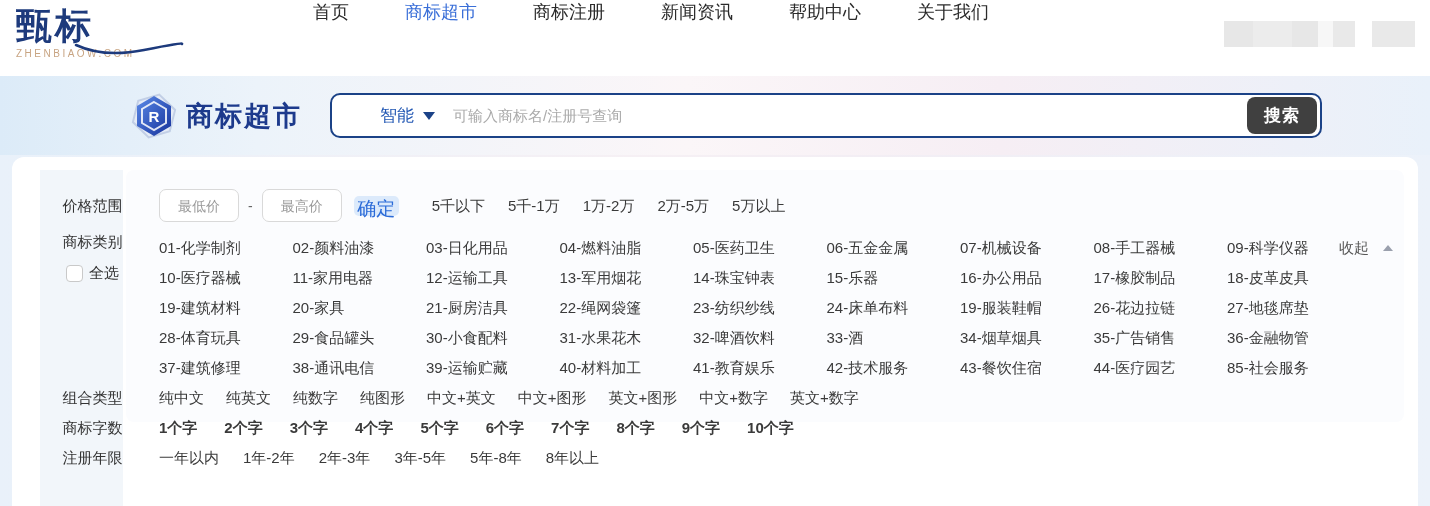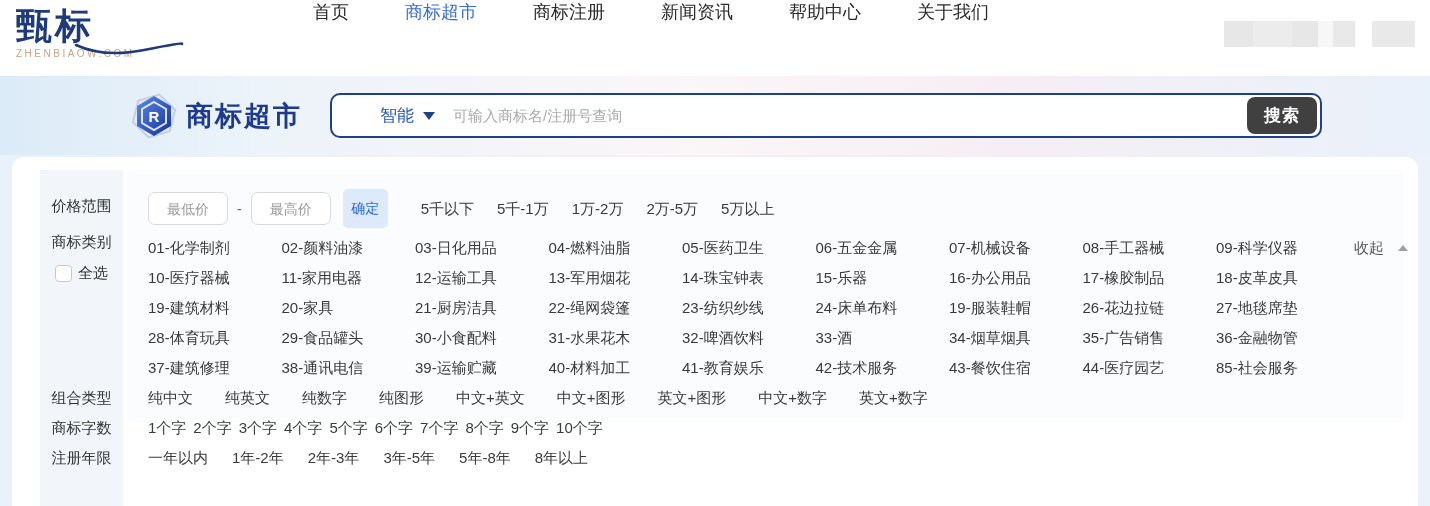--- a/index.html
+++ b/index.html
@@ -42,36 +42,36 @@
     font-family:"Liberation Sans","DejaVu Sans",sans-serif; letter-spacing:1px; }
 
   
   .lower { position:absolute; top:155px; left:0; right:0; bottom:0;
     background:linear-gradient(90deg,#e9f1fa 0%,#f6f0f4 45%,#f3eef4 60%,#ecf2fa 100%); }
   .card { position:absolute; left:12px; right:12px; top:2px; bottom:0;
     background:#ffffff; border-radius:12px 12px 0 0; overflow:hidden; }
   .label-col-bg { position:absolute; left:28px; top:13px; bottom:0; width:83px; background:#f2f6fa; }
   .content-panel-bg { position:absolute; left:114px; top:13px; height:252px; right:14px;
     background:#fbfcfe; border-radius:8px; }
-  .rows { position:relative; padding:32px 1px 0 28px; }
+  .rows { position:relative; padding:32px 16px 0 28px;margin-left:11px; }
   .filter-row { display:flex; align-items:flex-start; }
   .row-label-cell { width:83px; flex-shrink:0; font-size:15px; color:#333; text-align:center; }
   .row-content { margin-left:25px; flex:1; min-width:0; }
 
   
   .price-row { height:34px; }
   .price-row .row-label-cell { padding-top:8px; }
   .price-content { display:flex; align-items:center; }
   .price-input { width:80px; height:33px; border:1px solid #d9d9d9; border-radius:7px; background:#fff;
     text-align:center; font-size:14px; color:#333; outline:none;
     font-family:"Liberation Sans","DejaVu Sans",sans-serif; }
   .price-input::placeholder { color:#9a9a9a; }
   .price-sep { margin:0 9px; color:#666; font-size:14px; }
-  .confirm-btn { width:45px; height:39px; margin-left:12px; background:#dceafb; color:#2b6bd8;
-    border:none; border-radius:5px; font-size:14px; cursor:pointer;
+  .confirm-btn { width:45px; height:20px; margin-left:12px; background:#dceafb; color:#2b6bd8;
+    border:none; border-radius:5px; font-size:19px; cursor:pointer;
     font-family:"Liberation Sans","DejaVu Sans",sans-serif; }
   .price-options { display:flex; gap:23px; margin-left:33px;align-items:center; }
   .chip { font-size:15px; color:#3a3a3a; line-height:33px; cursor:pointer; white-space:nowrap; }
 
   
   .category-row { margin-top:10px; }
   .category-label-cell { display:flex; flex-direction:column; align-items:center; gap:9px; }
   .select-all { display:flex; align-items:center; gap:6px; cursor:pointer; margin-top:3px; }
   .checkbox { width:17px; height:17px; border:1px solid #c9c9c9; border-radius:4px; background:#fff; }
   .select-all-label { font-size:15px; color:#333; }
@@ -80,22 +80,22 @@
   .category-grid .chip { line-height:30px; }
   .collapse-toggle { position:absolute; right:9px; top:0; display:flex; align-items:center; gap:14px;
     cursor:pointer; font-size:15px; color:#555; line-height:30px; }
   .caret-up { width:0; height:0; border-left:5px solid transparent; border-right:5px solid transparent;
     border-bottom:6px solid #9aa0ad; }
 
   
   .opt-row { }
   .opt-row .row-label-cell, .opt-row .chip { line-height:30px; }
   .opt-flex { display:flex; }
-  .combo-flex { gap:32px;text-align:center; }
-  .count-flex { gap:7px; }
+  .combo-flex { gap:22px;text-align:center; }
+  .count-flex { gap:27px;font-weight:bold; }
   .years-flex { gap:24px; }
 </style>
 </head>
 <body>
 
 <div class="header">
   <div class="logo">
     <div class="logo-text">甄标</div>
     <svg class="logo-swoosh" width="110" height="14" viewBox="0 0 110 14">
       <path d="M2,3 Q30,16 70,8 T108,2" stroke="#1d3a7c" stroke-width="2.5" fill="none" stroke-linecap="round"></path>

